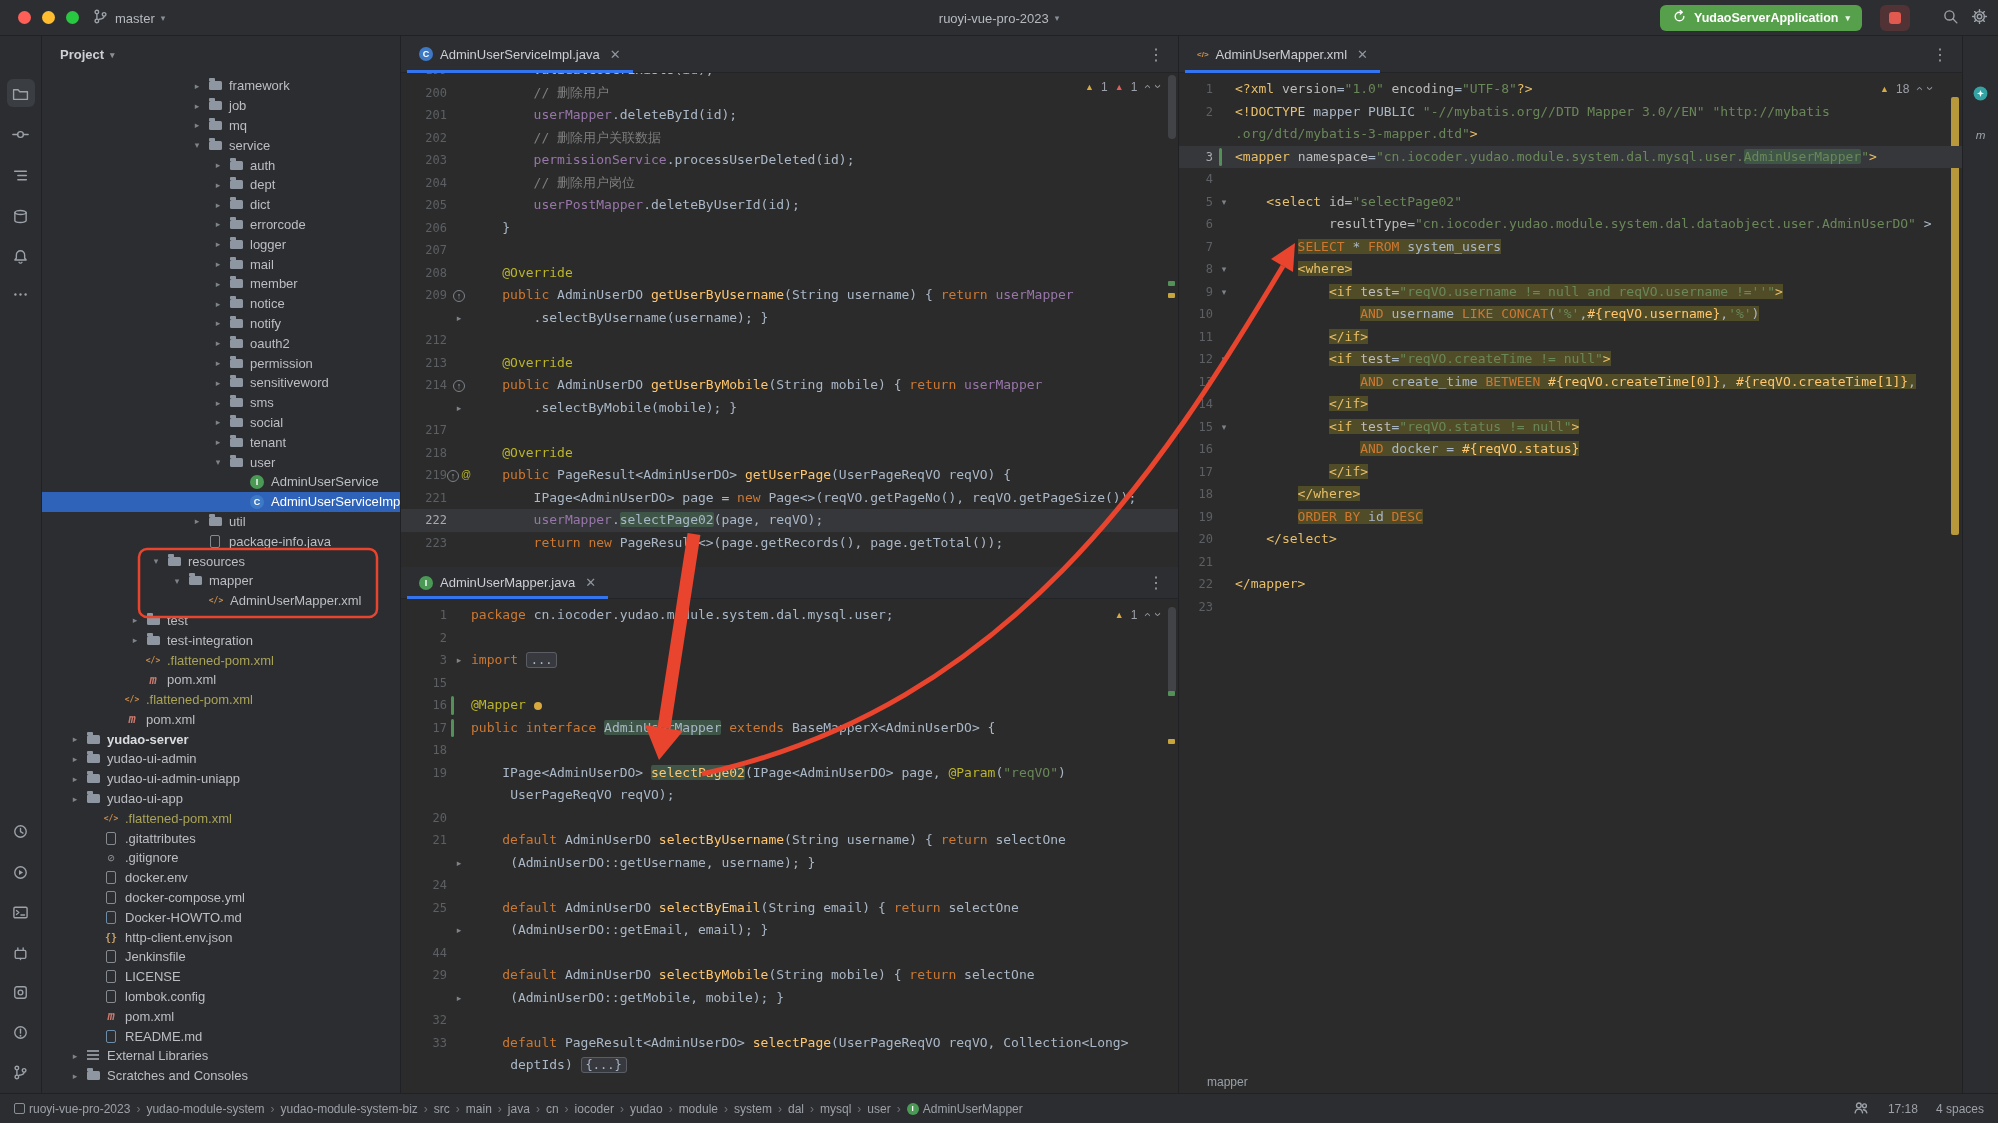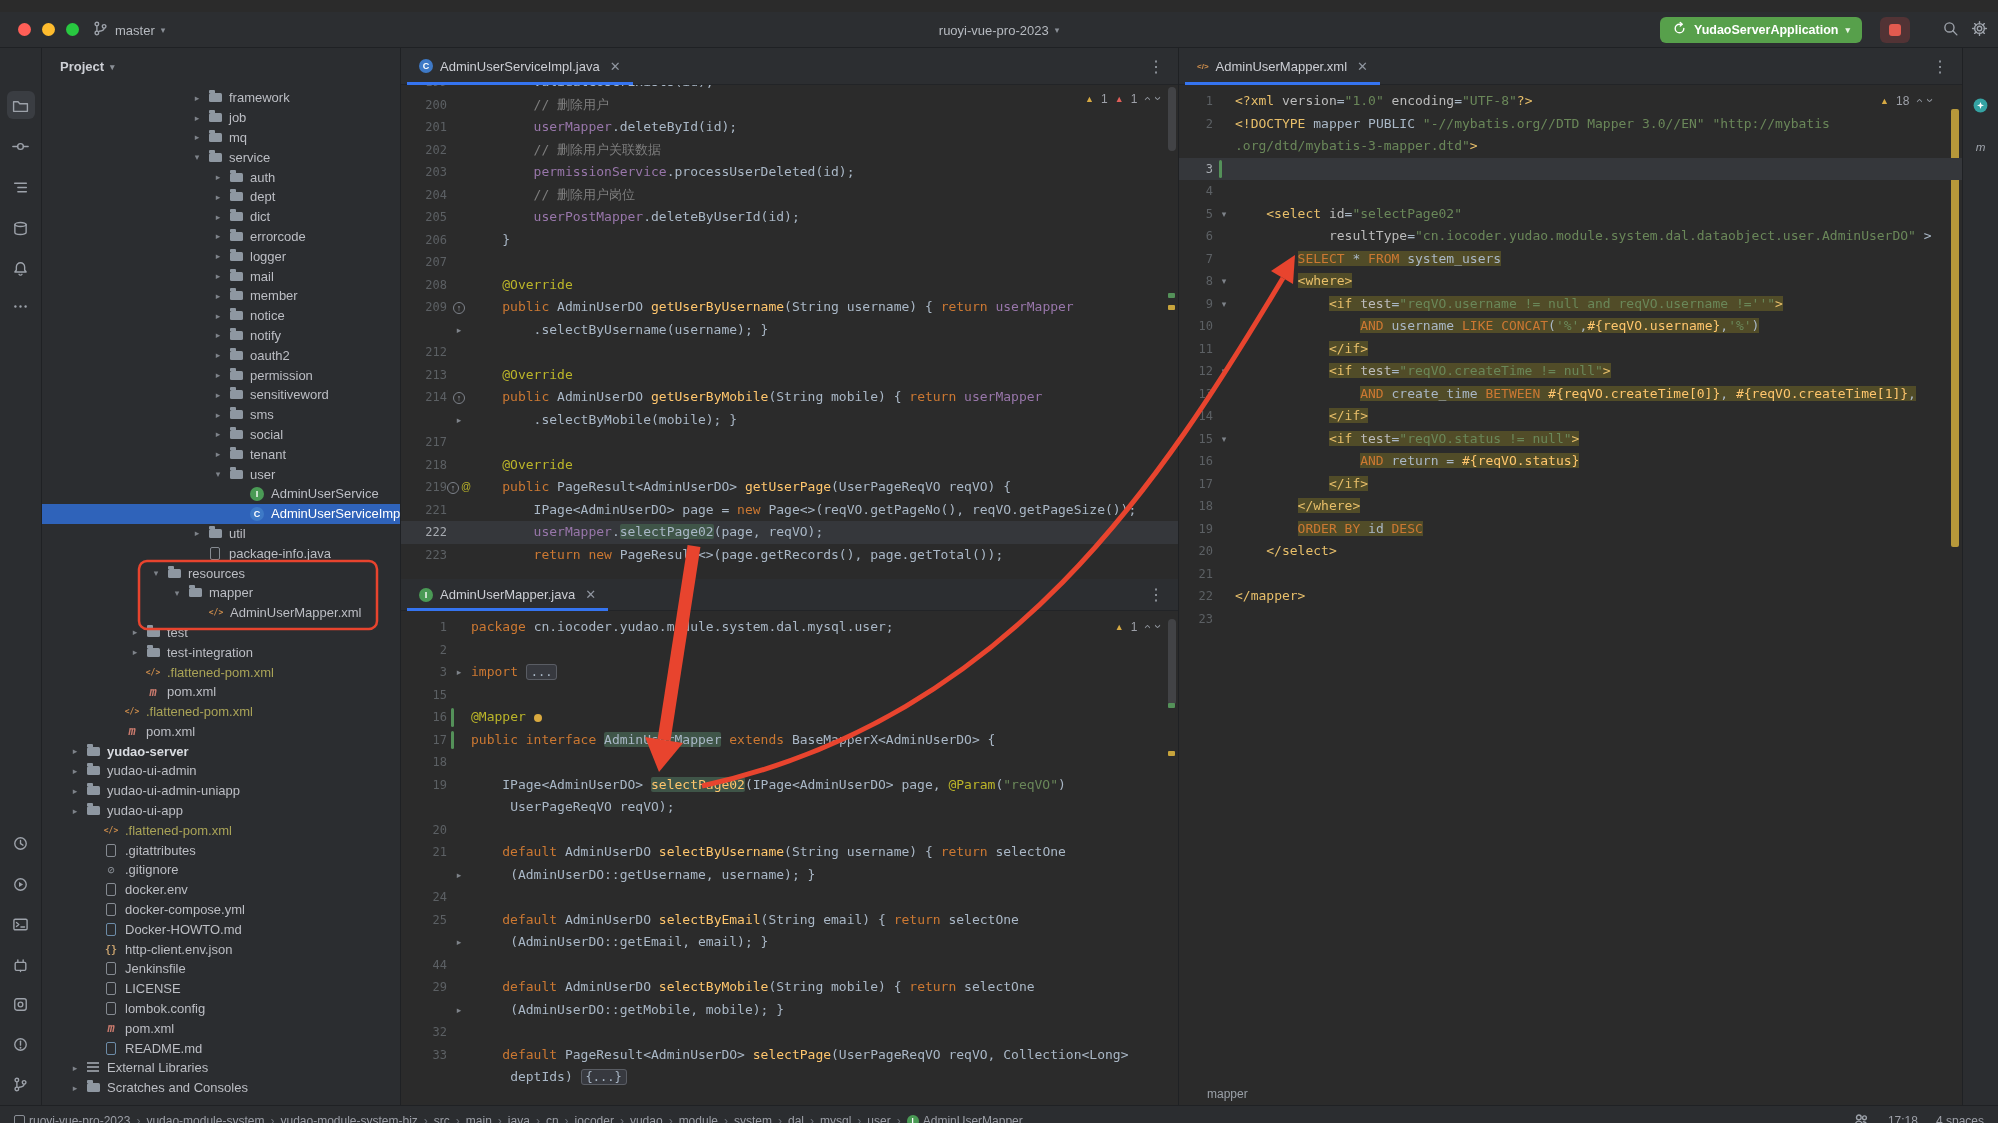--- a/index.html
+++ b/index.html
@@ -1,18 +1,18 @@
 <!DOCTYPE html>
 <html><head>
 <meta charset="utf-8">
 <style>
   * { margin:0; padding:0; box-sizing:border-box; }
   html,body { width:1998px; height:1123px; background:#2b2b2b; overflow:hidden;
               font-family:"Liberation Sans", sans-serif; }
-  #app { position:relative; width:1998px; height:900px;margin-top:12px; }
+  #app { position:relative; width:1998px; height:900px; }
 
   
   #titlebar { position:absolute; left:0; top:0; width:1998px; height:36px;
               background:#2c2e31; border-bottom:1px solid #1f2124; z-index:10; }
   .tl { position:absolute; top:11px; width:13px; height:13px; border-radius:50%; }
   .branchbox { position:absolute; left:92px; top:0; height:36px; display:flex; align-items:center; gap:6px;
                color:#b6bac0; font-size:13px; }
   .caret { color:#8a8f96; font-size:9px; }
   .titlecenter { position:absolute; left:50%; top:0; transform:translateX(-50%); height:36px;
                  display:flex; align-items:center; gap:6px; color:#b6bac0; font-size:13px; }
@@ -913,20 +913,21 @@
           </div>
           <div class="erow">
             <span class="gut"></span>
             <span class="gfold"></span>
             <pre class="code" style="padding-left: 0ch;"><span class="xv">.org/dtd/mybatis-3-mapper.dtd"</span><span class="xt">&gt;</span></pre>
           </div>
           <div class="erow caret">
             <span class="chgbar"></span>
             <span class="gut">3</span>
             <span class="gfold"></span>
+            <pre class="code" style="padding-left: 0ch;"><span class="xt">&lt;mapper </span><span class="xa">namespace</span><span class="pln">=</span><span class="xv">"cn.iocoder.yudao.module.system.dal.mysql.user.</span><span class="xv hl">AdminUserMapper</span><span class="xv">"</span><span class="xt">&gt;</span></pre>
           </div>
           <div class="erow">
             <span class="gut">4</span>
             <span class="gfold"></span>
             <pre class="code" style="padding-left: 0ch;"></pre>
           </div>
           <div class="erow">
             <span class="gut">5</span>
             <span class="gfold">▾</span>
             <pre class="code" style="padding-left: 4ch;"><span class="xt">&lt;select </span><span class="xa">id</span><span class="pln">=</span><span class="xv">"selectPage02"</span></pre>
@@ -977,21 +978,21 @@
             <pre class="code" style="padding-left: 12ch;"><span class="selw"><span class="xt">&lt;/if&gt;</span></span></pre>
           </div>
           <div class="erow">
             <span class="gut">15</span>
             <span class="gfold">▾</span>
             <pre class="code" style="padding-left: 12ch;"><span class="selw"><span class="xt">&lt;if </span><span class="xa">test</span><span class="pln">=</span><span class="xv">"reqVO.status != null"</span><span class="xt">&gt;</span></span></pre>
           </div>
           <div class="erow">
             <span class="gut">16</span>
             <span class="gfold"></span>
-            <pre class="code" style="padding-left: 16ch;"><span class="selw"><span class="sq">AND</span><span class="pln"> return = </span><span class="pr">#{reqVO.status}</span></span></pre>
+            <pre class="code" style="padding-left: 16ch;"><span class="selw"><span class="sq">AND</span><span class="pln"> docker = </span><span class="pr">#{reqVO.status}</span></span></pre>
           </div>
           <div class="erow">
             <span class="gut">17</span>
             <span class="gfold"></span>
             <pre class="code" style="padding-left: 12ch;"><span class="selw"><span class="xt">&lt;/if&gt;</span></span></pre>
           </div>
           <div class="erow">
             <span class="gut">18</span>
             <span class="gfold"></span>
             <pre class="code" style="padding-left: 8ch;"><span class="selw"><span class="xt">&lt;/where&gt;</span></span></pre>

